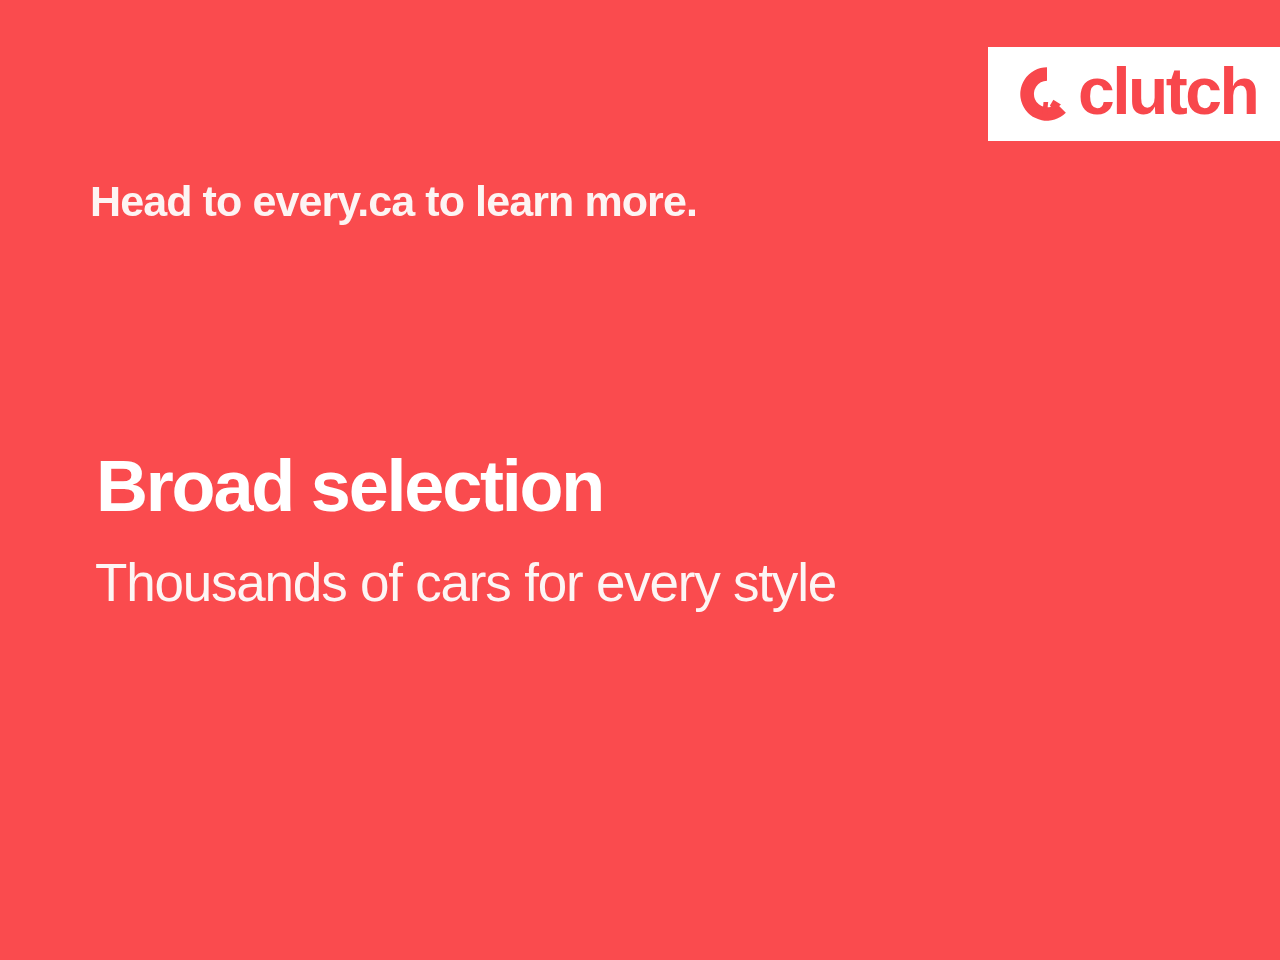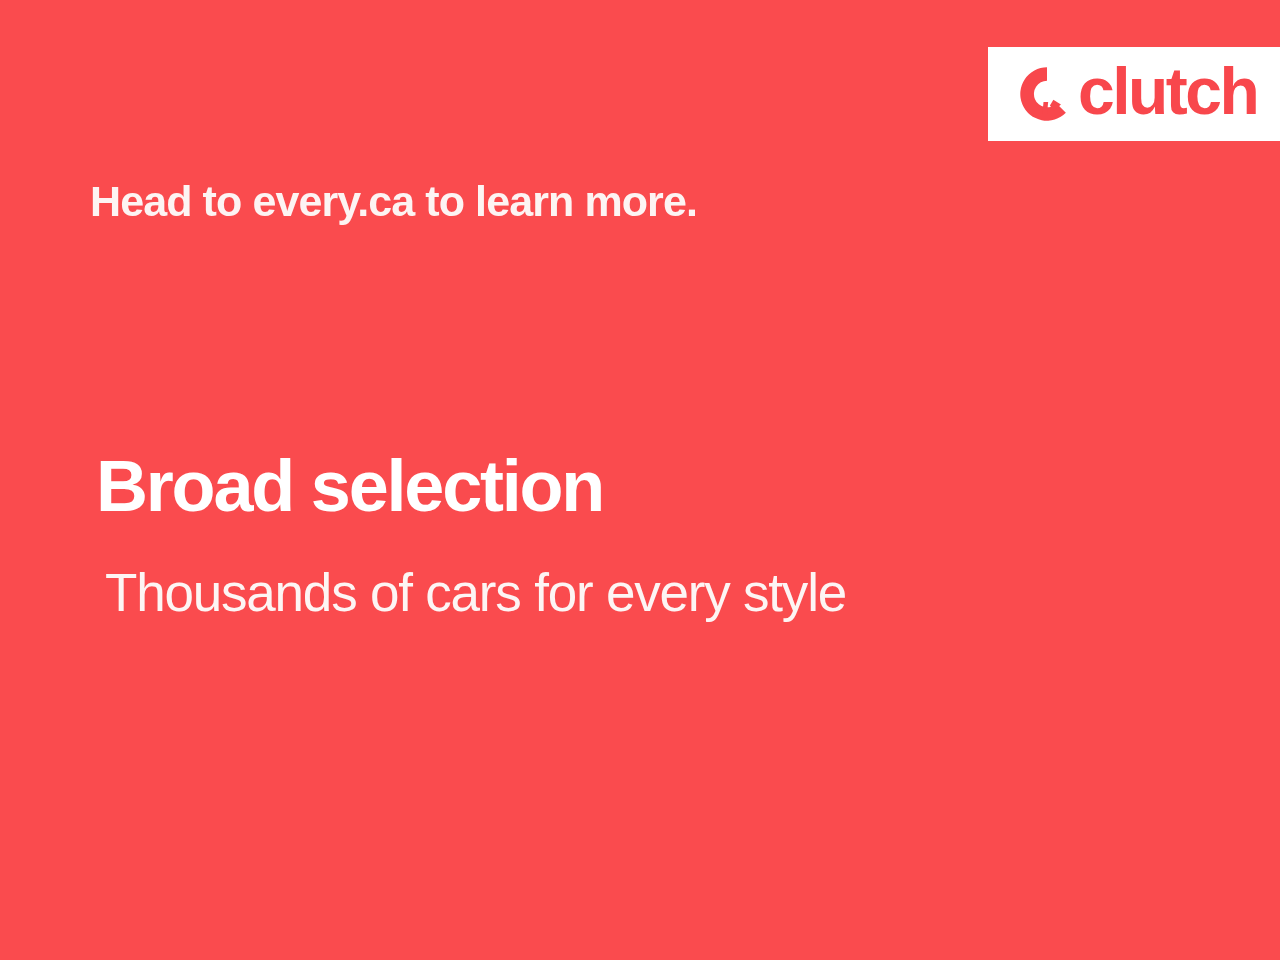--- a/index.html
+++ b/index.html
@@ -92,21 +92,21 @@
   #subhead {
     position: absolute;
     left: 90px;
     top: 546px;
     font-size: 53px;
     font-weight: normal;
     letter-spacing: -1.2px;
     line-height: 1.22;
     color: #fdf5f4;
     max-width: 960px;
-    margin: 15px;
+    margin: 5px;
   }
   #subhead .subline {
     display: block;
     white-space: nowrap;
   }
 </style>
 </head>
 <body>
 
 <div id="slide">

